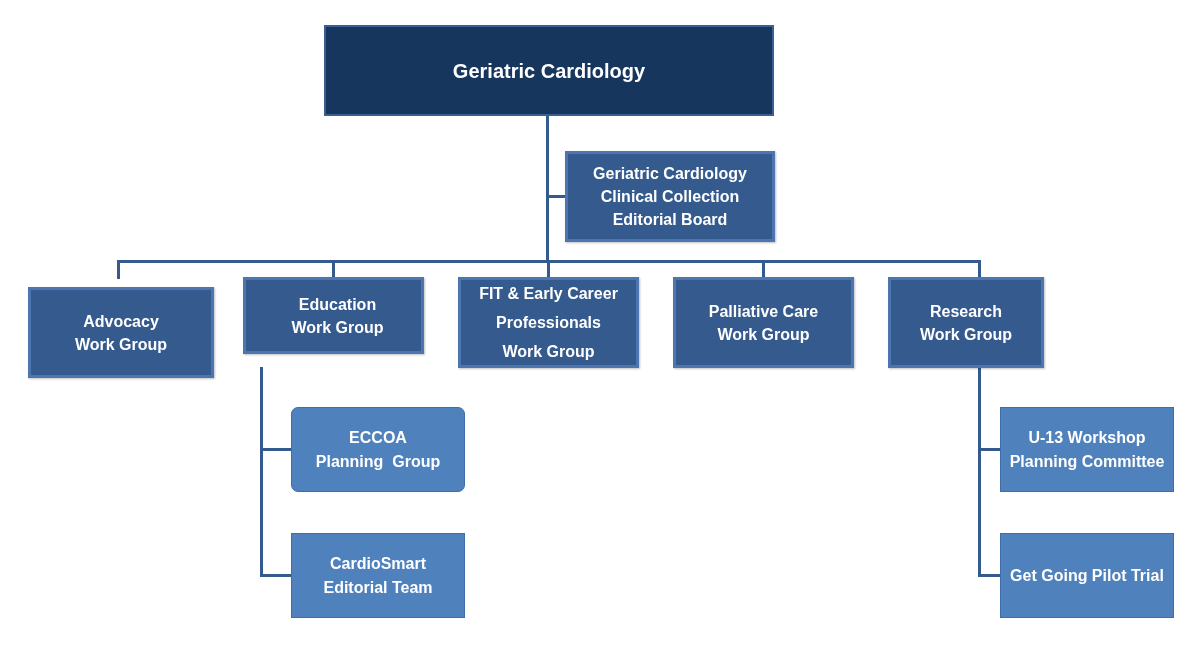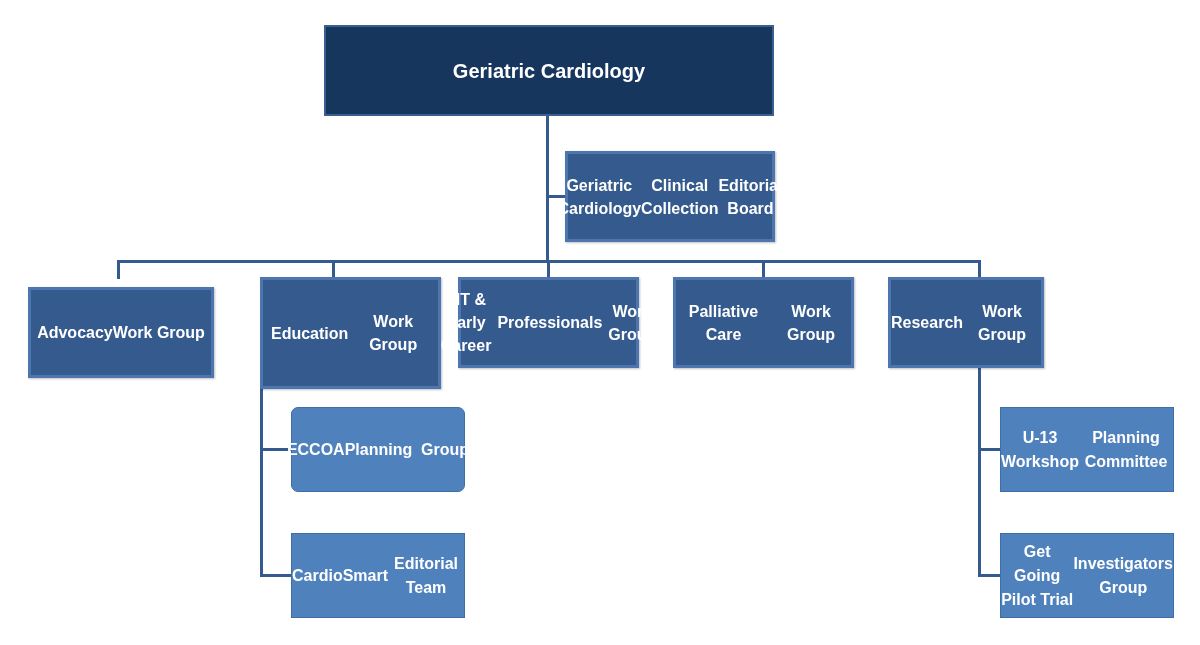--- a/index.html
+++ b/index.html
@@ -1,19 +1,19 @@
 <!DOCTYPE html>
 <html><head>
   <meta charset="utf-8">
   <style>
     html, body { margin: 0; padding: 0; background: #ffffff; }
     body { width: 1200px; height: 645px; position: relative; overflow: hidden;
            font-family: "Liberation Sans", sans-serif; }
     .conn { position: absolute; background: #345a8e; }
-    .box { position: absolute; box-sizing: border-box; display: flex; flex-direction: row;
+    .box { position: absolute; box-sizing: border-box; display: flex; flex-direction: column;
            align-items: center; justify-content: center; text-align: center; color: #ffffff;
            font-weight: bold; }
     .box span { display: block; }
     .root { background: #17365d; border: 2px solid #3a5f93; font-size: 20px; line-height: 32px; }
     .lvl1 { background: #345a8e; border: 3px solid #4d76b0; font-size: 16px; line-height: 23px;
             box-shadow: 1px 1px 2px rgba(0,0,0,0.25); }
     .lvl2 { background: #4f81bd; border: 1px solid #3d6ea8; font-size: 16px; line-height: 24px; }
   </style>
 </head>
 <body>
@@ -42,21 +42,21 @@
 <div class="box lvl1" style="left:565px; top:151px; width:210px; height:91px;">
   <span>Geriatric Cardiology</span>
   <span>Clinical Collection</span>
   <span>Editorial Board</span>
 </div>
 
 <div class="box lvl1" style="left:28px; top:287px; width:186px; height:91px;">
   <span>Advocacy</span>
   <span>Work Group</span>
 </div>
-<div class="box lvl1" style="left:260px; top:277px; width:181px; height:112px;padding-left:8px;">
+<div class="box lvl1" style="left:243px; top:277px; width:181px; height:77px;padding-left:8px;">
   <span>Education</span>
   <span>Work Group</span>
 </div>
 <div class="box lvl1" style="left:458px; top:277px; width:181px; height:91px;gap:6px;">
   <span>FIT &amp; Early Career</span>
   <span>Professionals</span>
   <span>Work Group</span>
 </div>
 <div class="box lvl1" style="left:673px; top:277px; width:181px; height:91px;">
   <span>Palliative Care</span>
@@ -75,14 +75,13 @@
   <span>CardioSmart</span>
   <span>Editorial Team</span>
 </div>
 
 <div class="box lvl2" style="left:1000px; top:407px; width:174px; height:85px;">
   <span>U-13 Workshop</span>
   <span>Planning Committee</span>
 </div>
 <div class="box lvl2" style="left:1000px; top:533px; width:174px; height:85px;">
   <span>Get Going Pilot Trial</span>
-  <span>Investigators Group</span>
 </div>
 
 </body></html>

